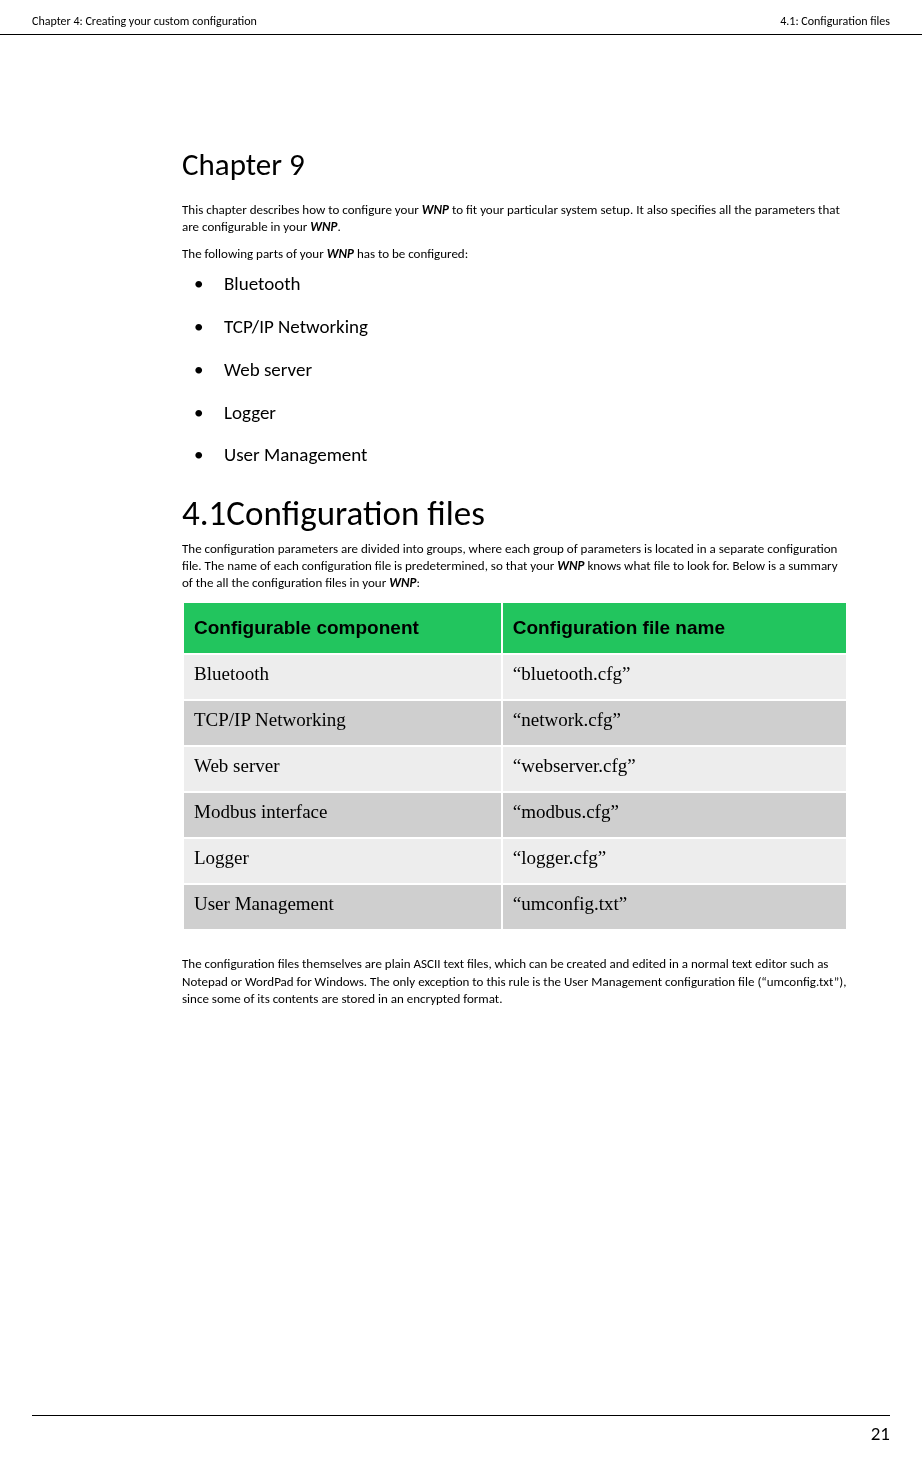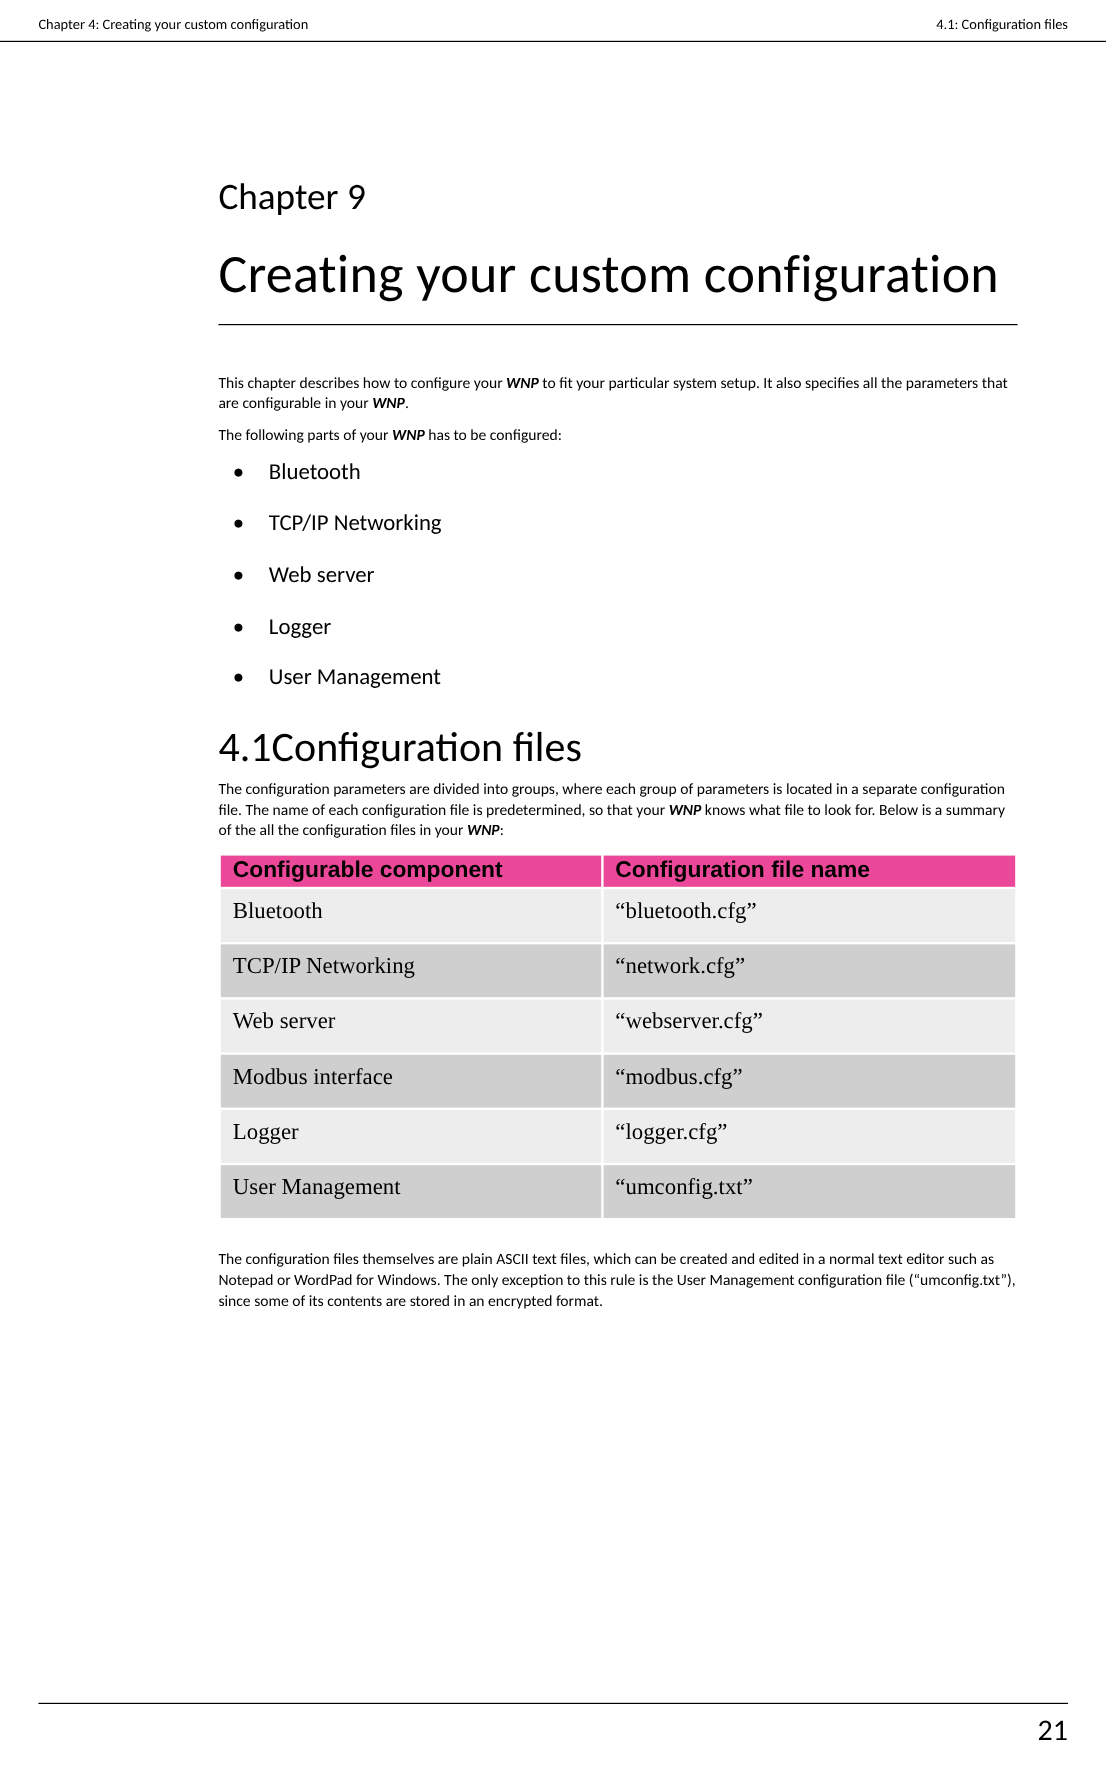--- a/index.html
+++ b/index.html
@@ -73,59 +73,58 @@
     .section-heading .num { }
     .section-heading .txt { }
     .cfg-table {
       width: 100%;
       border-collapse: separate;
       border-spacing: 2px;
       margin-top: 6px;
       margin-bottom: 24px;
     }
     .cfg-table th {
-      background: #ec4899;
+      background: #22c55e;
       text-align: left;
       font-weight: 700;
       font-size: 19px;
-      padding: 2px 10px;
+      padding: 14px 10px;
       font-family: "Segoe UI", Arial, sans-serif;
     }
     .cfg-table td {
       font-family: "Times New Roman", Times, serif;
       font-size: 19px;
       padding: 8px 10px 14px 10px;
       vertical-align: top;
     }
     .cfg-table tr.row-light td { background: #ededed; }
     .cfg-table tr.row-dark td  { background: #cfcfcf; }
     .cfg-table td:first-child, .cfg-table th:first-child { width: 48%; }
     .page-footer {
       position: absolute;
-      bottom: 14px;
+      bottom: 26px;
       left: 32px;
       right: 32px;
       border-top: 1.5px solid #000;
       text-align: right;
       padding-top: 6px;
-      font-size: 25px;
+      font-size: 19px;
     }
   </style>
 </head>
 <body>
 
 <div class="page-header">
   <span class="left">Chapter 4: Creating your custom configuration</span>
   <span class="right">4.1: Configuration files</span>
 </div>
 
 <div class="content">
 
   <div class="chapter-label">Chapter 9</div>
-  <div class="chapter-title">Creating your custom configuration</div>
 
   <p class="para">
     <span>This chapter describes how to configure your </span><span class="wnp">WNP</span><span> to fit your particular system setup. It also specifies all the parameters that are configurable in your </span><span class="wnp">WNP</span><span>.</span>
   </p>
 
   <p class="para">
     <span>The following parts of your </span><span class="wnp">WNP</span><span> has to be configured:</span>
   </p>
 
   <ul class="bullets">

